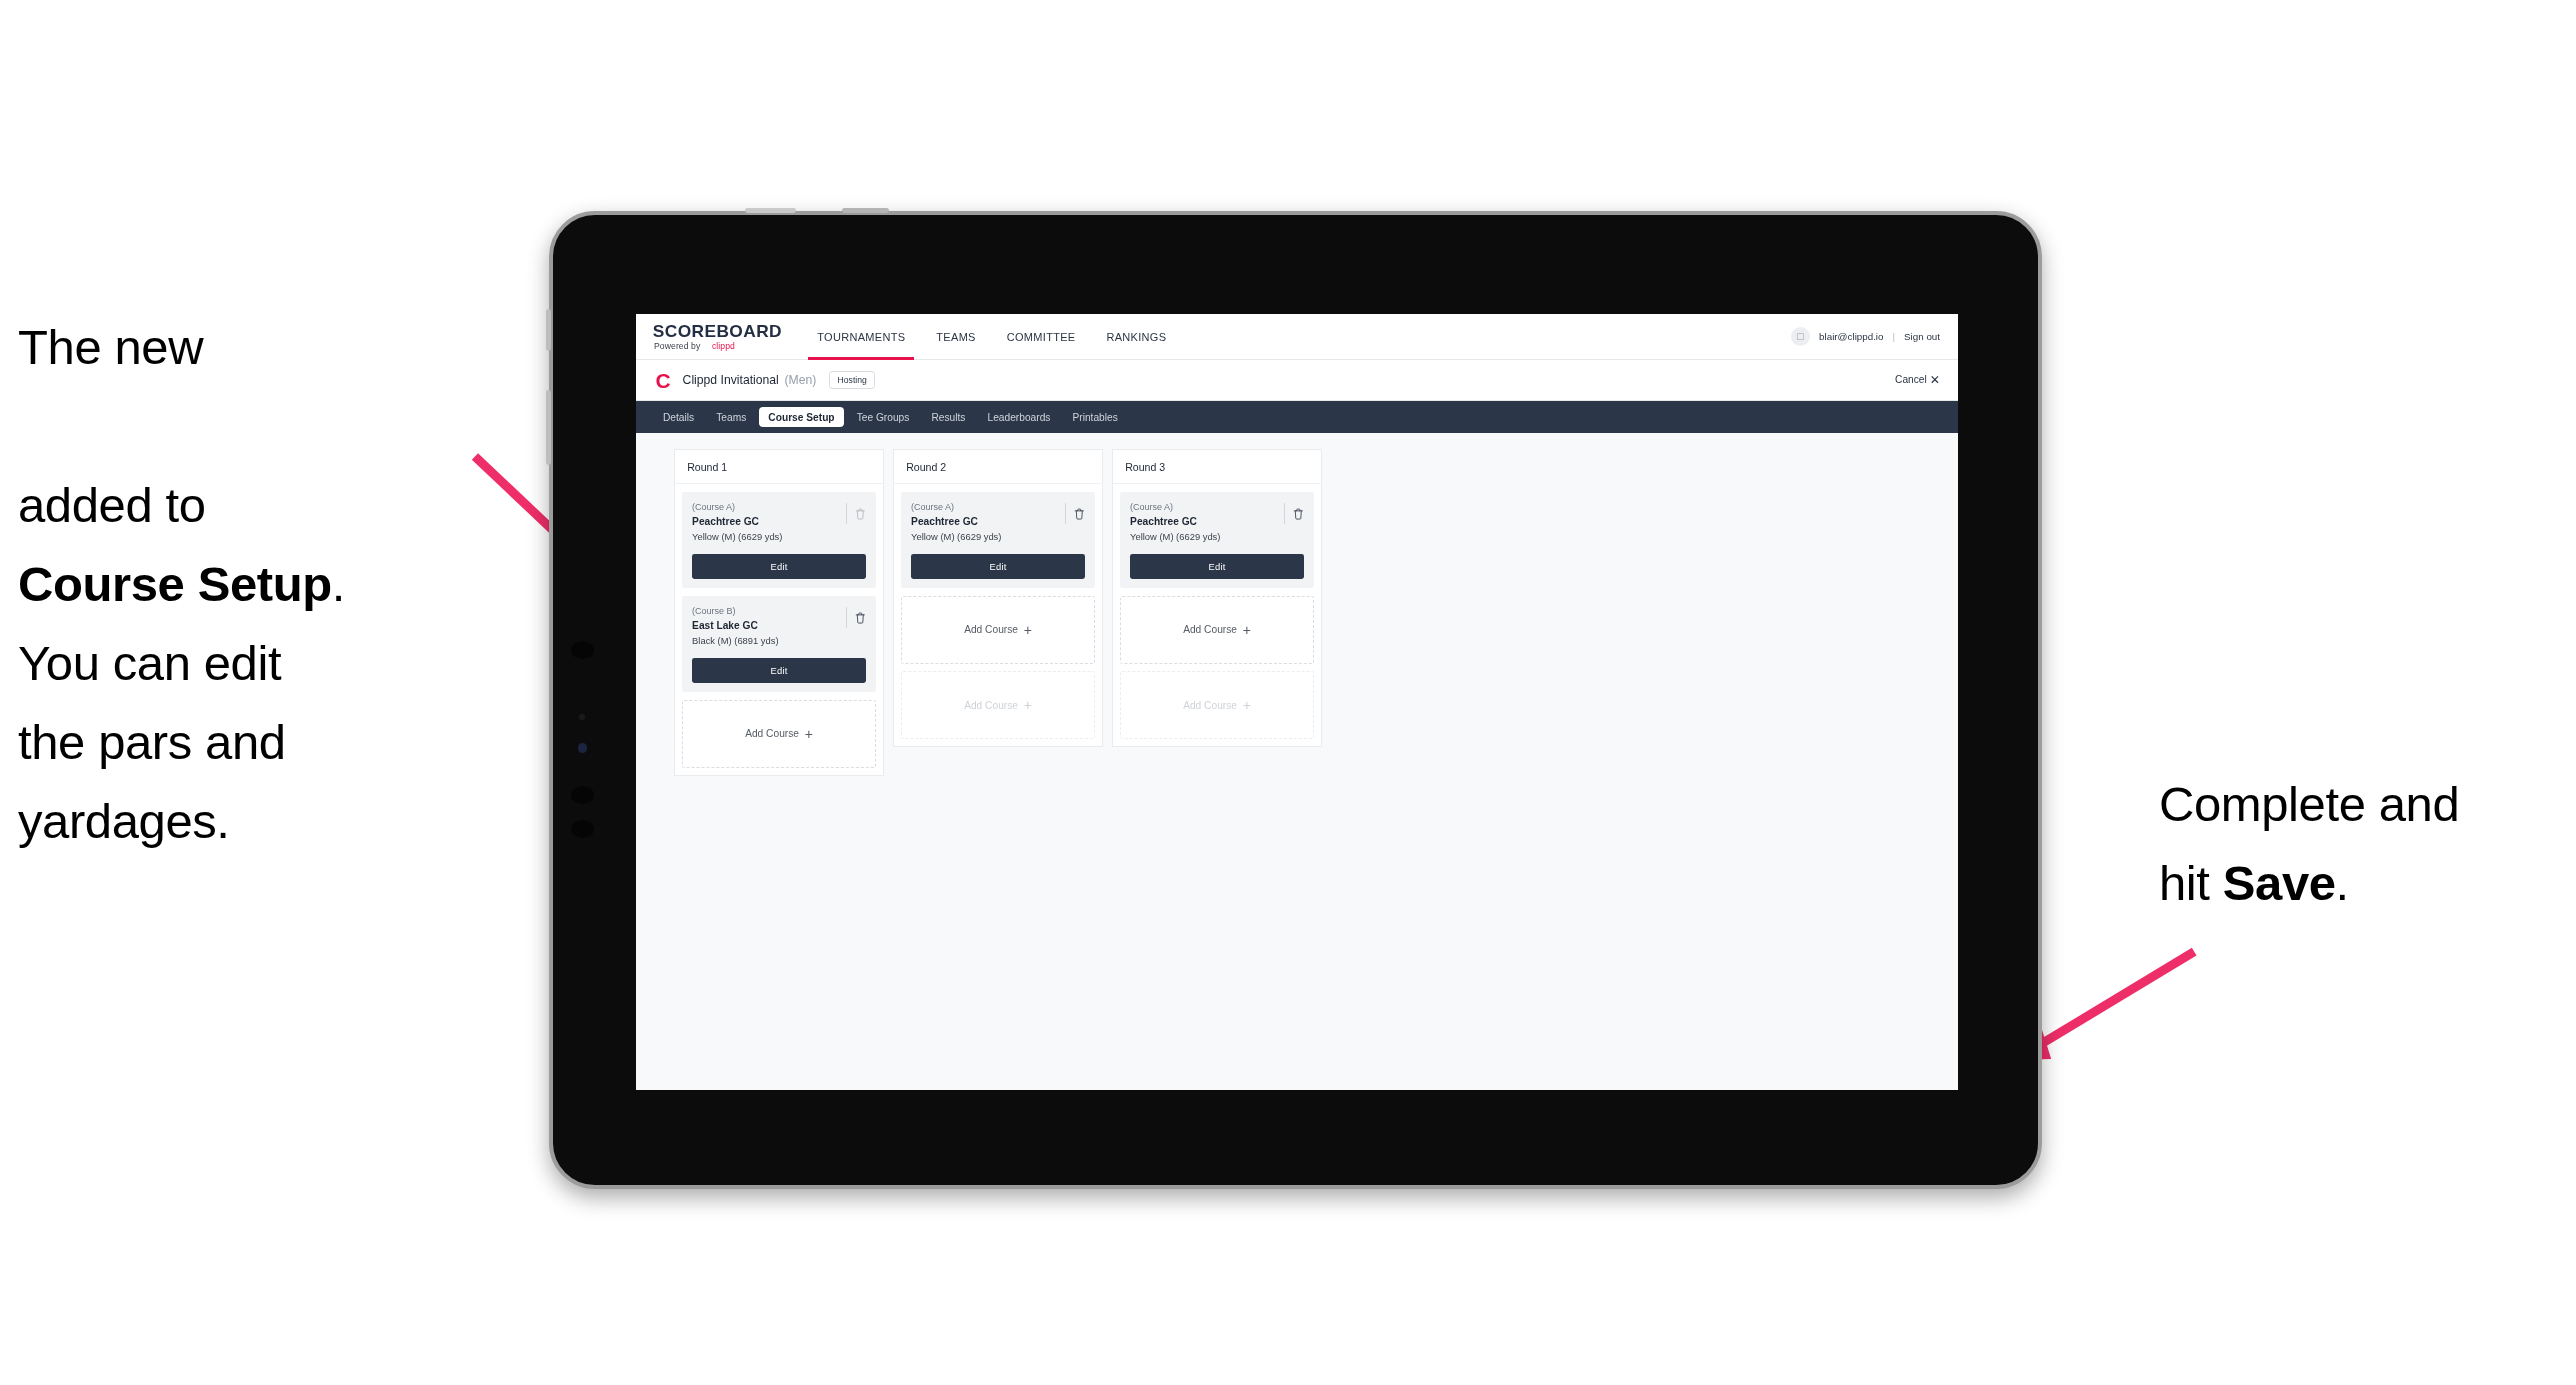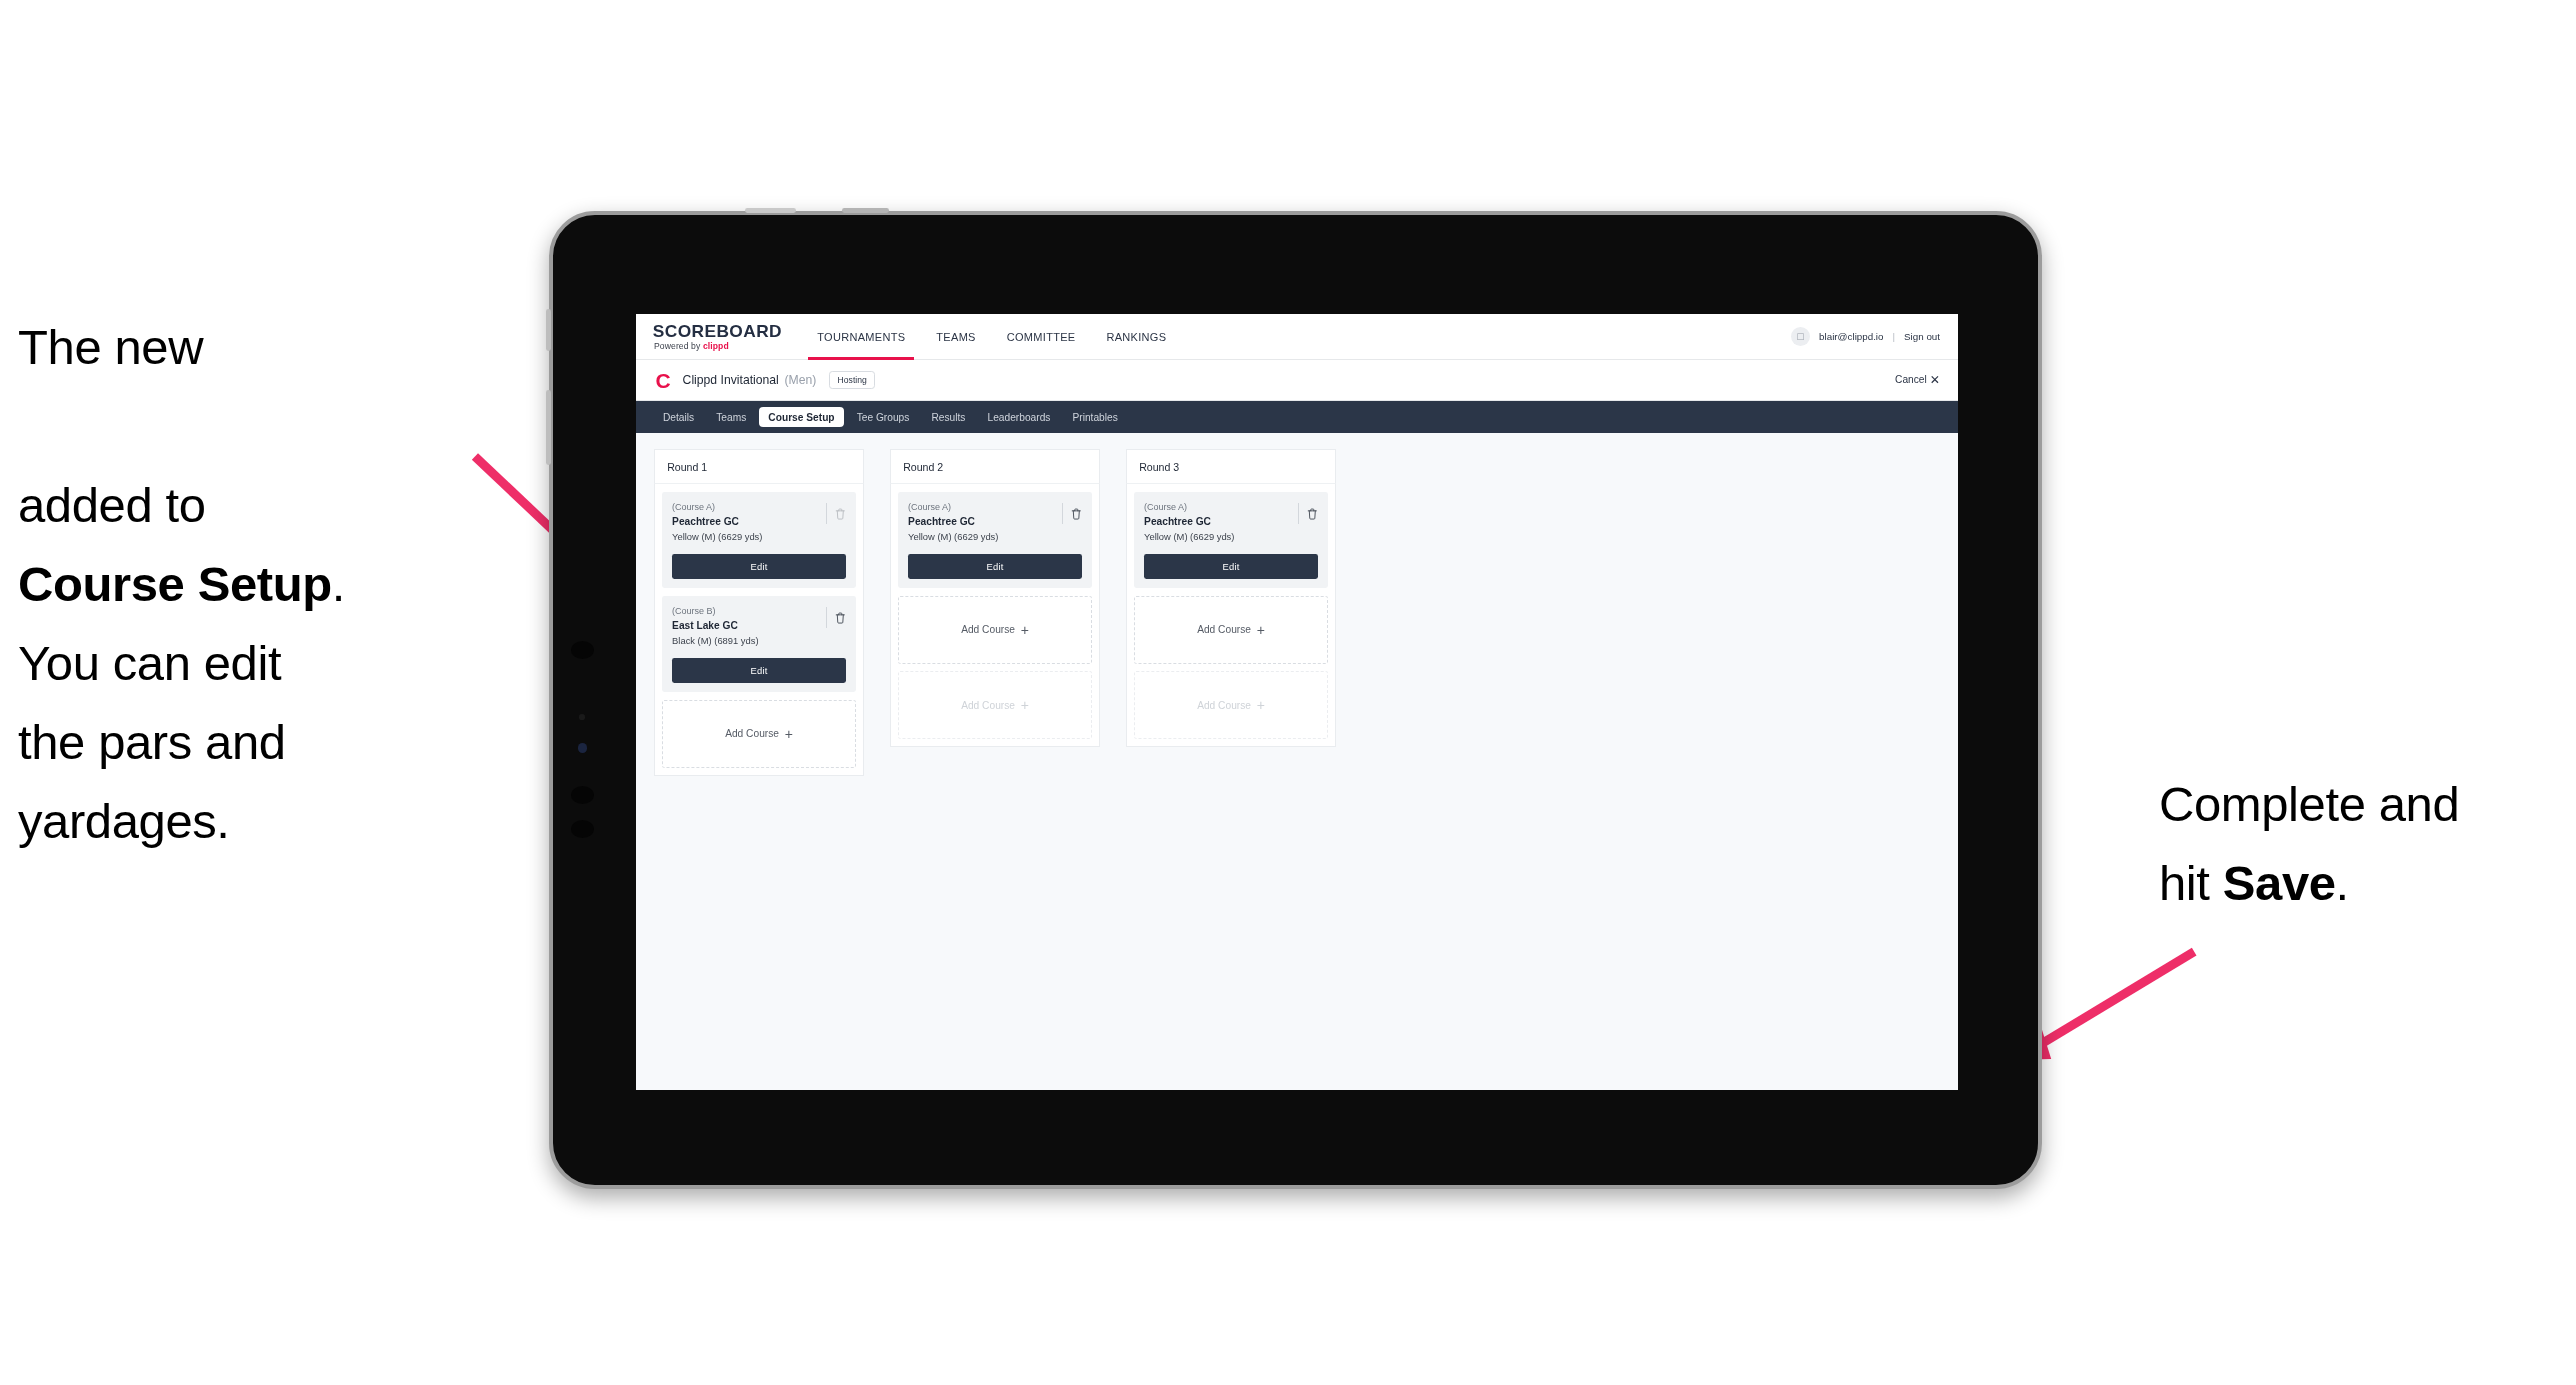--- a/index.html
+++ b/index.html
@@ -74,21 +74,21 @@
     border-bottom: 0.8px solid #e6e8ea;
     position: relative;
   }
   .logo-block { padding-left: 18px; padding-right: 21px; line-height: 1; }
   .logo-word {
     font-family: "Liberation Sans", sans-serif;
     font-weight: 700; font-size: 17px; letter-spacing: 0.4px;
     color: #242e42; transform: scaleX(1.02);
   }
   .logo-sub { font-size: 8.6px; color: #3a3f4a; margin-top: 2.4px; letter-spacing: 0.1px;}
-  .logo-sub .brand { color: #e8114b; font-weight: 700; }
+  .logo-sub .brand { color: #e8114b; font-weight: 400; margin-left: 9px; }
 
   .topnav { display: flex; align-items: stretch; height: 46px; }
   .topnav-item {
     display: flex; align-items: center; padding: 0 15.5px;
     font-size: 11px; color: #2b3445; letter-spacing: 0.3px;
     cursor: pointer; position: relative;
   }
   .topnav-item.active::after {
     content: ""; position: absolute; left: 6.5px; right: 6.5px; bottom: 0;
     height: 2.4px; background: #e8114b;
@@ -136,21 +136,21 @@
     height: 32px; background: #2b3648;
     display: flex; align-items: center; padding: 0 18px; gap: 4.1px;
   }
   .subtab {
     font-size: 10.2px; color: #cfd4dc; padding: 4.9px 9px;
     border-radius: 4.1px; cursor: pointer; white-space: nowrap;
   }
   .subtab.active { background: #ffffff; color: #1e2634; font-weight: 600; }
 
   
-  #content { padding: 16.3px 18px; display: flex; gap: 26px; align-items: flex-start; }
+  #content { padding: 16.3px 18px; display: flex; gap: 9px; align-items: flex-start; margin-left: 20px; }
   .round-col { width: 210px; }
   .round-head {
     background: #ffffff; border: 0.8px solid #e9ecef;
     padding: 10.6px 12.2px; font-size: 10.6px; color: #1e2634; font-weight: 400;
     border-bottom: none;
   }
   .round-body {
     background: #ffffff; border: 0.8px solid #e9ecef; border-top: 0.8px solid #eef1f3;
     padding: 7.3px; display: flex; flex-direction: column; gap: 7.3px;
   }

